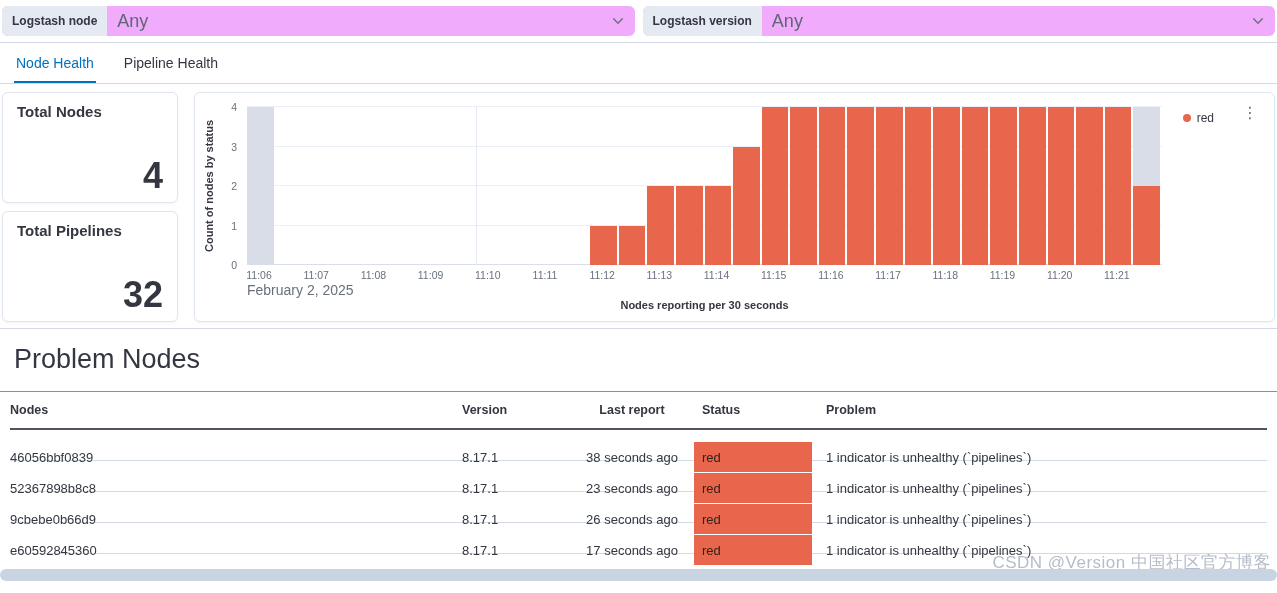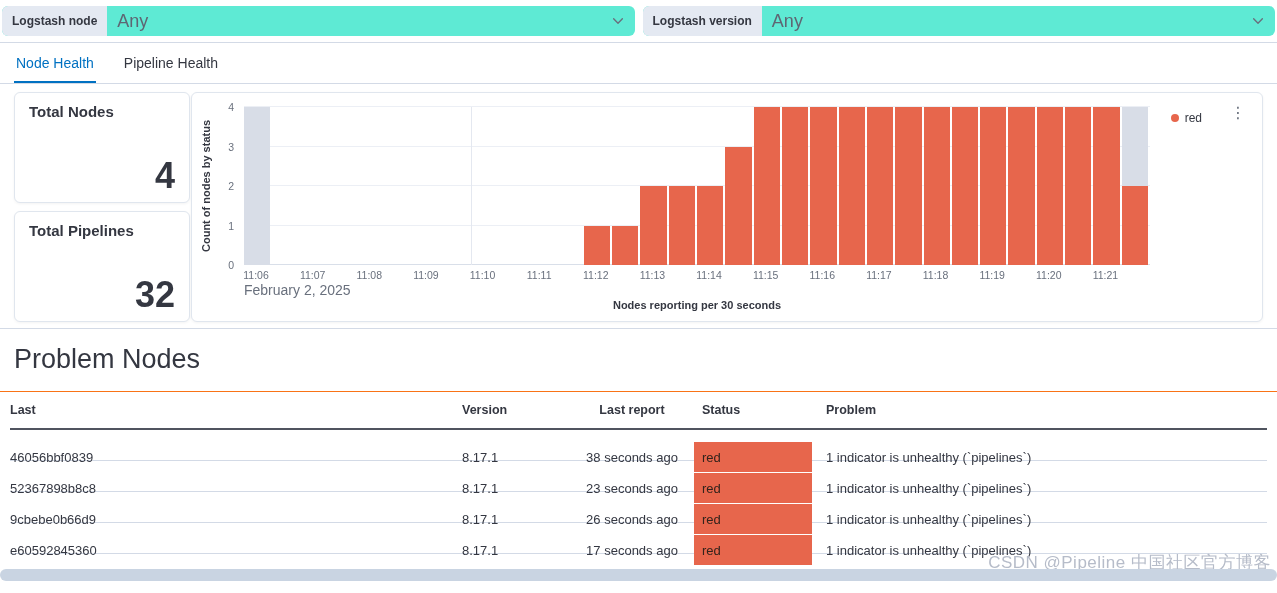--- a/index.html
+++ b/index.html
@@ -7,36 +7,36 @@
   body {
     font-family: "Liberation Sans","DejaVu Sans",sans-serif;
     background: #fff; color: #343741; overflow: hidden;
   }
   .page { position: relative; width: 1277px; height: 593px; }
 
   
   .filter-bar { display: flex; gap: 8px; padding: 6px 2px; border-bottom: 1px solid #d3dae6; }
   .filter-group {
     flex: 1; display: flex; align-items: center; height: 30px;
-    background: #5eead4; border-radius: 6px; overflow: hidden; cursor: pointer;
+    background: #f0abfc; border-radius: 6px; overflow: hidden; cursor: pointer;
   }
   .filter-label {
     background: #e4e9f2; font-weight: bold; font-size: 12px; color: #343741;
     height: 100%; display: flex; align-items: center; padding: 0 10px; white-space: nowrap;
   }
   .filter-value { font-size: 18px; color: #5e6673; padding: 0 10px; }
   .chevron { margin-left: auto; padding-right: 10px; display: flex; align-items: center; }
 
   
   .tabs { display: flex; gap: 26px; padding: 0 14px; border-bottom: 1px solid #d3dae6; }
   .tab { padding: 12px 2px 10px; font-size: 14px; font-weight: 500; cursor: pointer; border-bottom: 2px solid transparent; }
   .tab.active { color: #0071c2; border-bottom-color: #0071c2; }
 
   
-  .content { display: flex; gap: 1px; padding: 8px 14px 6px; }
+  .content { display: flex; gap: 16px; padding: 8px 2px 6px; }
   .left-col { width: 176px; display: flex; flex-direction: column; gap: 8px; }
   .panel { background: #fff; border: 1px solid #e0e6ee; border-radius: 6px; box-shadow: 0 1px 3px rgba(0,0,0,0.05); }
   .stat-panel { height: 111px; padding: 10px 14px 8px; display: flex; flex-direction: column; justify-content: space-between; }
   .stat-title { font-size: 15px; font-weight: bold; color: #343741; }
   .stat-value { font-size: 36px; font-weight: bold; color: #343741; align-self: flex-end; line-height: 1; }
 
   
   .chart-panel { flex: 1; position: relative; height: 230px; }
   .chart-legend { position: absolute; top: 18px; right: 60px; display: flex; align-items: center; gap: 6px; cursor: pointer; }
   .legend-dot { width: 8px; height: 8px; border-radius: 50%; background: #e7664c; }
@@ -202,21 +202,21 @@
       <div class="xtitle">Nodes reporting per 30 seconds</div>
     </div>
   </div>
 
   <div class="section-bar">
     <div class="section-title">Problem Nodes</div>
   </div>
 
   <div class="table">
     <div class="thead">
-        <div class="th c0">Last</div>
+        <div class="th c0">Nodes</div>
         <div class="th c1">Version</div>
         <div class="th c2">Last report</div>
         <div class="th c3">Status</div>
         <div class="th c4">Problem</div>
       </div>
     <div>
         <div class="trow">
           <div class="td c0">46056bbf0839</div>
           <div class="td c1">8.17.1</div>
           <div class="td c2">38 seconds ago</div>
@@ -248,15 +248,15 @@
           <div class="td c1">8.17.1</div>
           <div class="td c2">17 seconds ago</div>
           <div class="td c3">
             <div class="status-badge" style="background: rgb(231, 102, 76);">red</div>
           </div>
           <div class="td c4">1 indicator is unhealthy (`pipelines`)</div>
         </div>
       </div>
   </div>
 
-  <div class="watermark">CSDN @Pipeline 中国社区官方博客</div>
+  <div class="watermark">CSDN @Version 中国社区官方博客</div>
   <div class="hscrollbar"></div>
 </div>
 
 </body></html>

